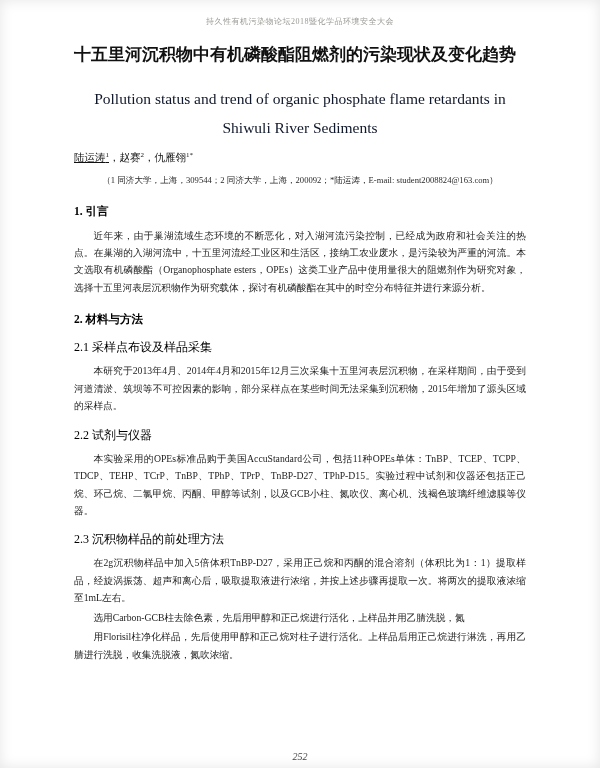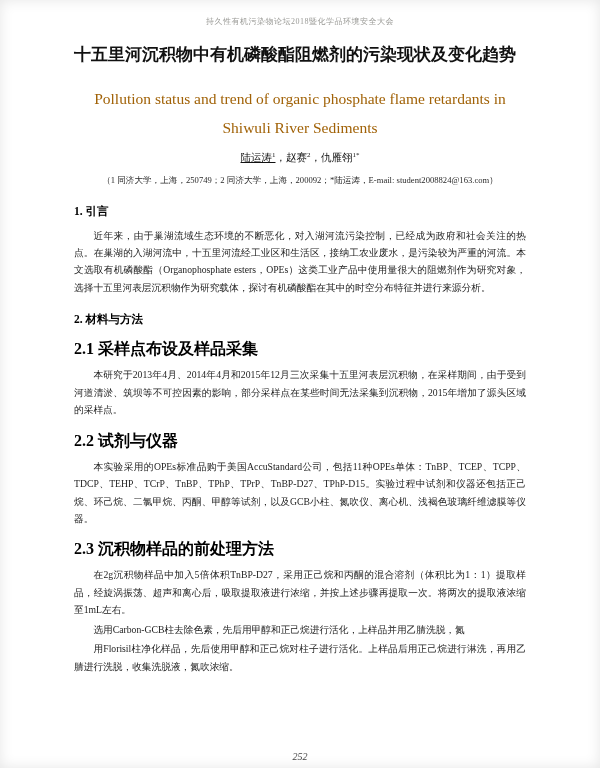--- a/index.html
+++ b/index.html
@@ -35,24 +35,23 @@
     font-weight: bold;
     line-height: 1.65;
     color: #111;
   }
   .title-en {
     margin: 16px auto 0 auto;
     text-align: center;
     font-size: 15.5px;
     font-weight: normal;
     line-height: 1.85;
-    color: #a16207;
+    color: #0f172a;
   }
   .authors {
-    text-align: center;
     font-size: 10.5px;
     margin: 8px 0 8px 0;
     color: #111;
   }
   .authors .author-first { text-decoration: underline; }
   .authors sup { font-size: 7px; }
   .affil {
     text-align: center;
     font-size: 8.6px;
     line-height: 1.7;
@@ -62,22 +61,22 @@
   .affil-en {
     margin-top: 8px;
   }
   .sec-h1 {
     font-size: 11.5px;
     font-weight: bold;
     margin: 16px 0 8px 0;
     color: #000;
   }
   .sec-h2 {
-    font-size: 16px;
-    font-weight: bold;
+    font-size: 12px;
+    font-weight: normal;
     margin: 12px 0 6px 0;
     color: #000;
   }
   .body-p {
     font-size: 9.7px;
     line-height: 1.8;
     text-align: justify;
     text-indent: 2em;
     margin: 0 0 2px 0;
     color: #1c1c1c;
@@ -101,21 +100,21 @@
   <div class="conf-header">持久性有机污染物论坛2018暨化学品环境安全大会</div>
 
   <h1 class="title-zh">十五里河沉积物中有机磷酸酯阻燃剂的污染现状及变化趋势</h1>
 
   <h2 class="title-en">Pollution status and trend of organic phosphate flame retardants in Shiwuli River Sediments</h2>
 
   <div class="authors">
     <span class="author author-first"><span>陆运涛</span><sup>1</sup></span><span>，</span><span class="author"><span>赵赛</span><sup>2</sup></span><span>，</span><span class="author"><span>仇雁翎</span><sup>1*</sup></span>
   </div>
 
-  <div class="affil affil-zh">（1 同济大学，上海，250749；2 同济大学，上海，200092；*陆运涛，E-mail: student2008824@163.com）</div>
+  <div class="affil affil-zh">（1 同济大学，上海，309544；2 同济大学，上海，200092；*陆运涛，E-mail: student2008824@163.com）</div>
 
 
   <div class="sec-h1">1. 引言</div>
 
   <p class="body-p">近年来，由于巢湖流域生态环境的不断恶化，对入湖河流污染控制，已经成为政府和社会关注的热点。在巢湖的入湖河流中，十五里河流经工业区和生活区，接纳工农业废水，是污染较为严重的河流。本文选取有机磷酸酯（Organophosphate esters，OPEs）这类工业产品中使用量很大的阻燃剂作为研究对象，选择十五里河表层沉积物作为研究载体，探讨有机磷酸酯在其中的时空分布特征并进行来源分析。</p>
 
   <div class="sec-h1">2. 材料与方法</div>
 
   <div class="sec-h2">2.1 采样点布设及样品采集</div>
 

